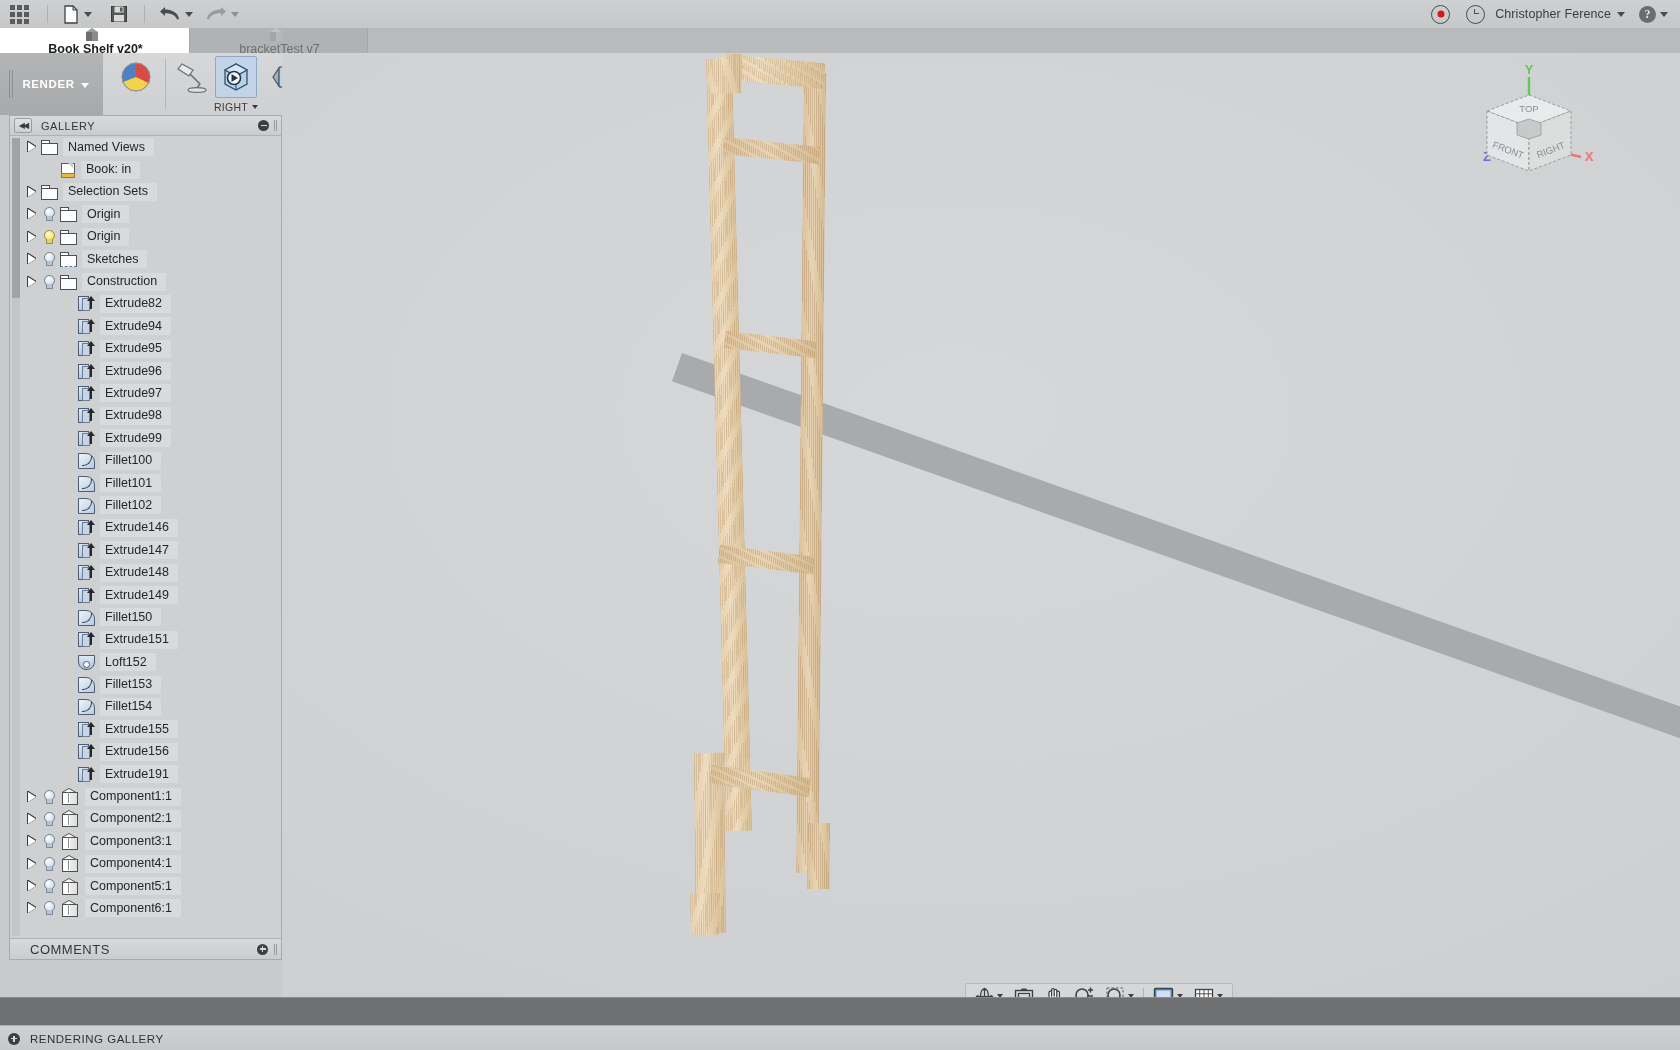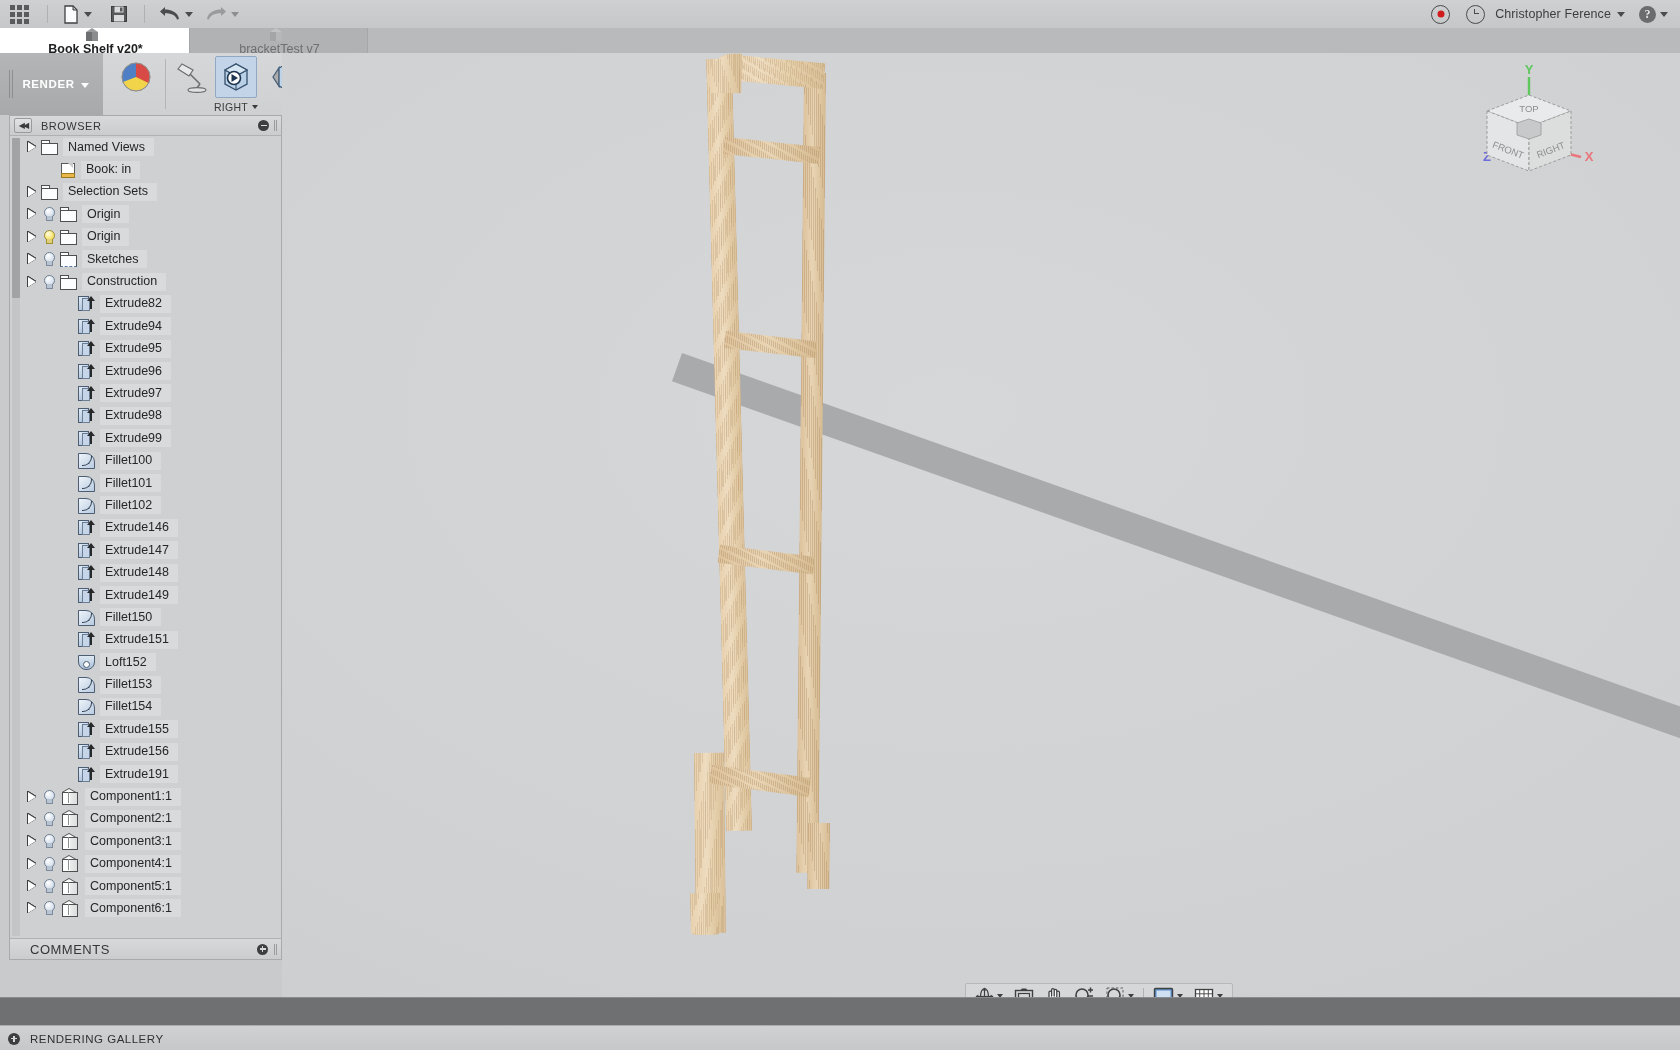--- a/index.html
+++ b/index.html
@@ -857,21 +857,21 @@
         </svg>
         <span class="nav-caret"></span>
       </div>
     </div>
 
   </div>
 
   <div class="browser">
     <div class="browser-head">
       <div class="collapse-btn">◀◀</div>
-      <span class="browser-title">BROWSER</span>
+      <span class="browser-title">GALLERY</span>
       <span class="panel-min">
           <i></i>
         </span>
       <span class="panel-grip">
           <i></i>
           <i></i>
         </span>
     </div>
 
     <div class="tree-wrap">

